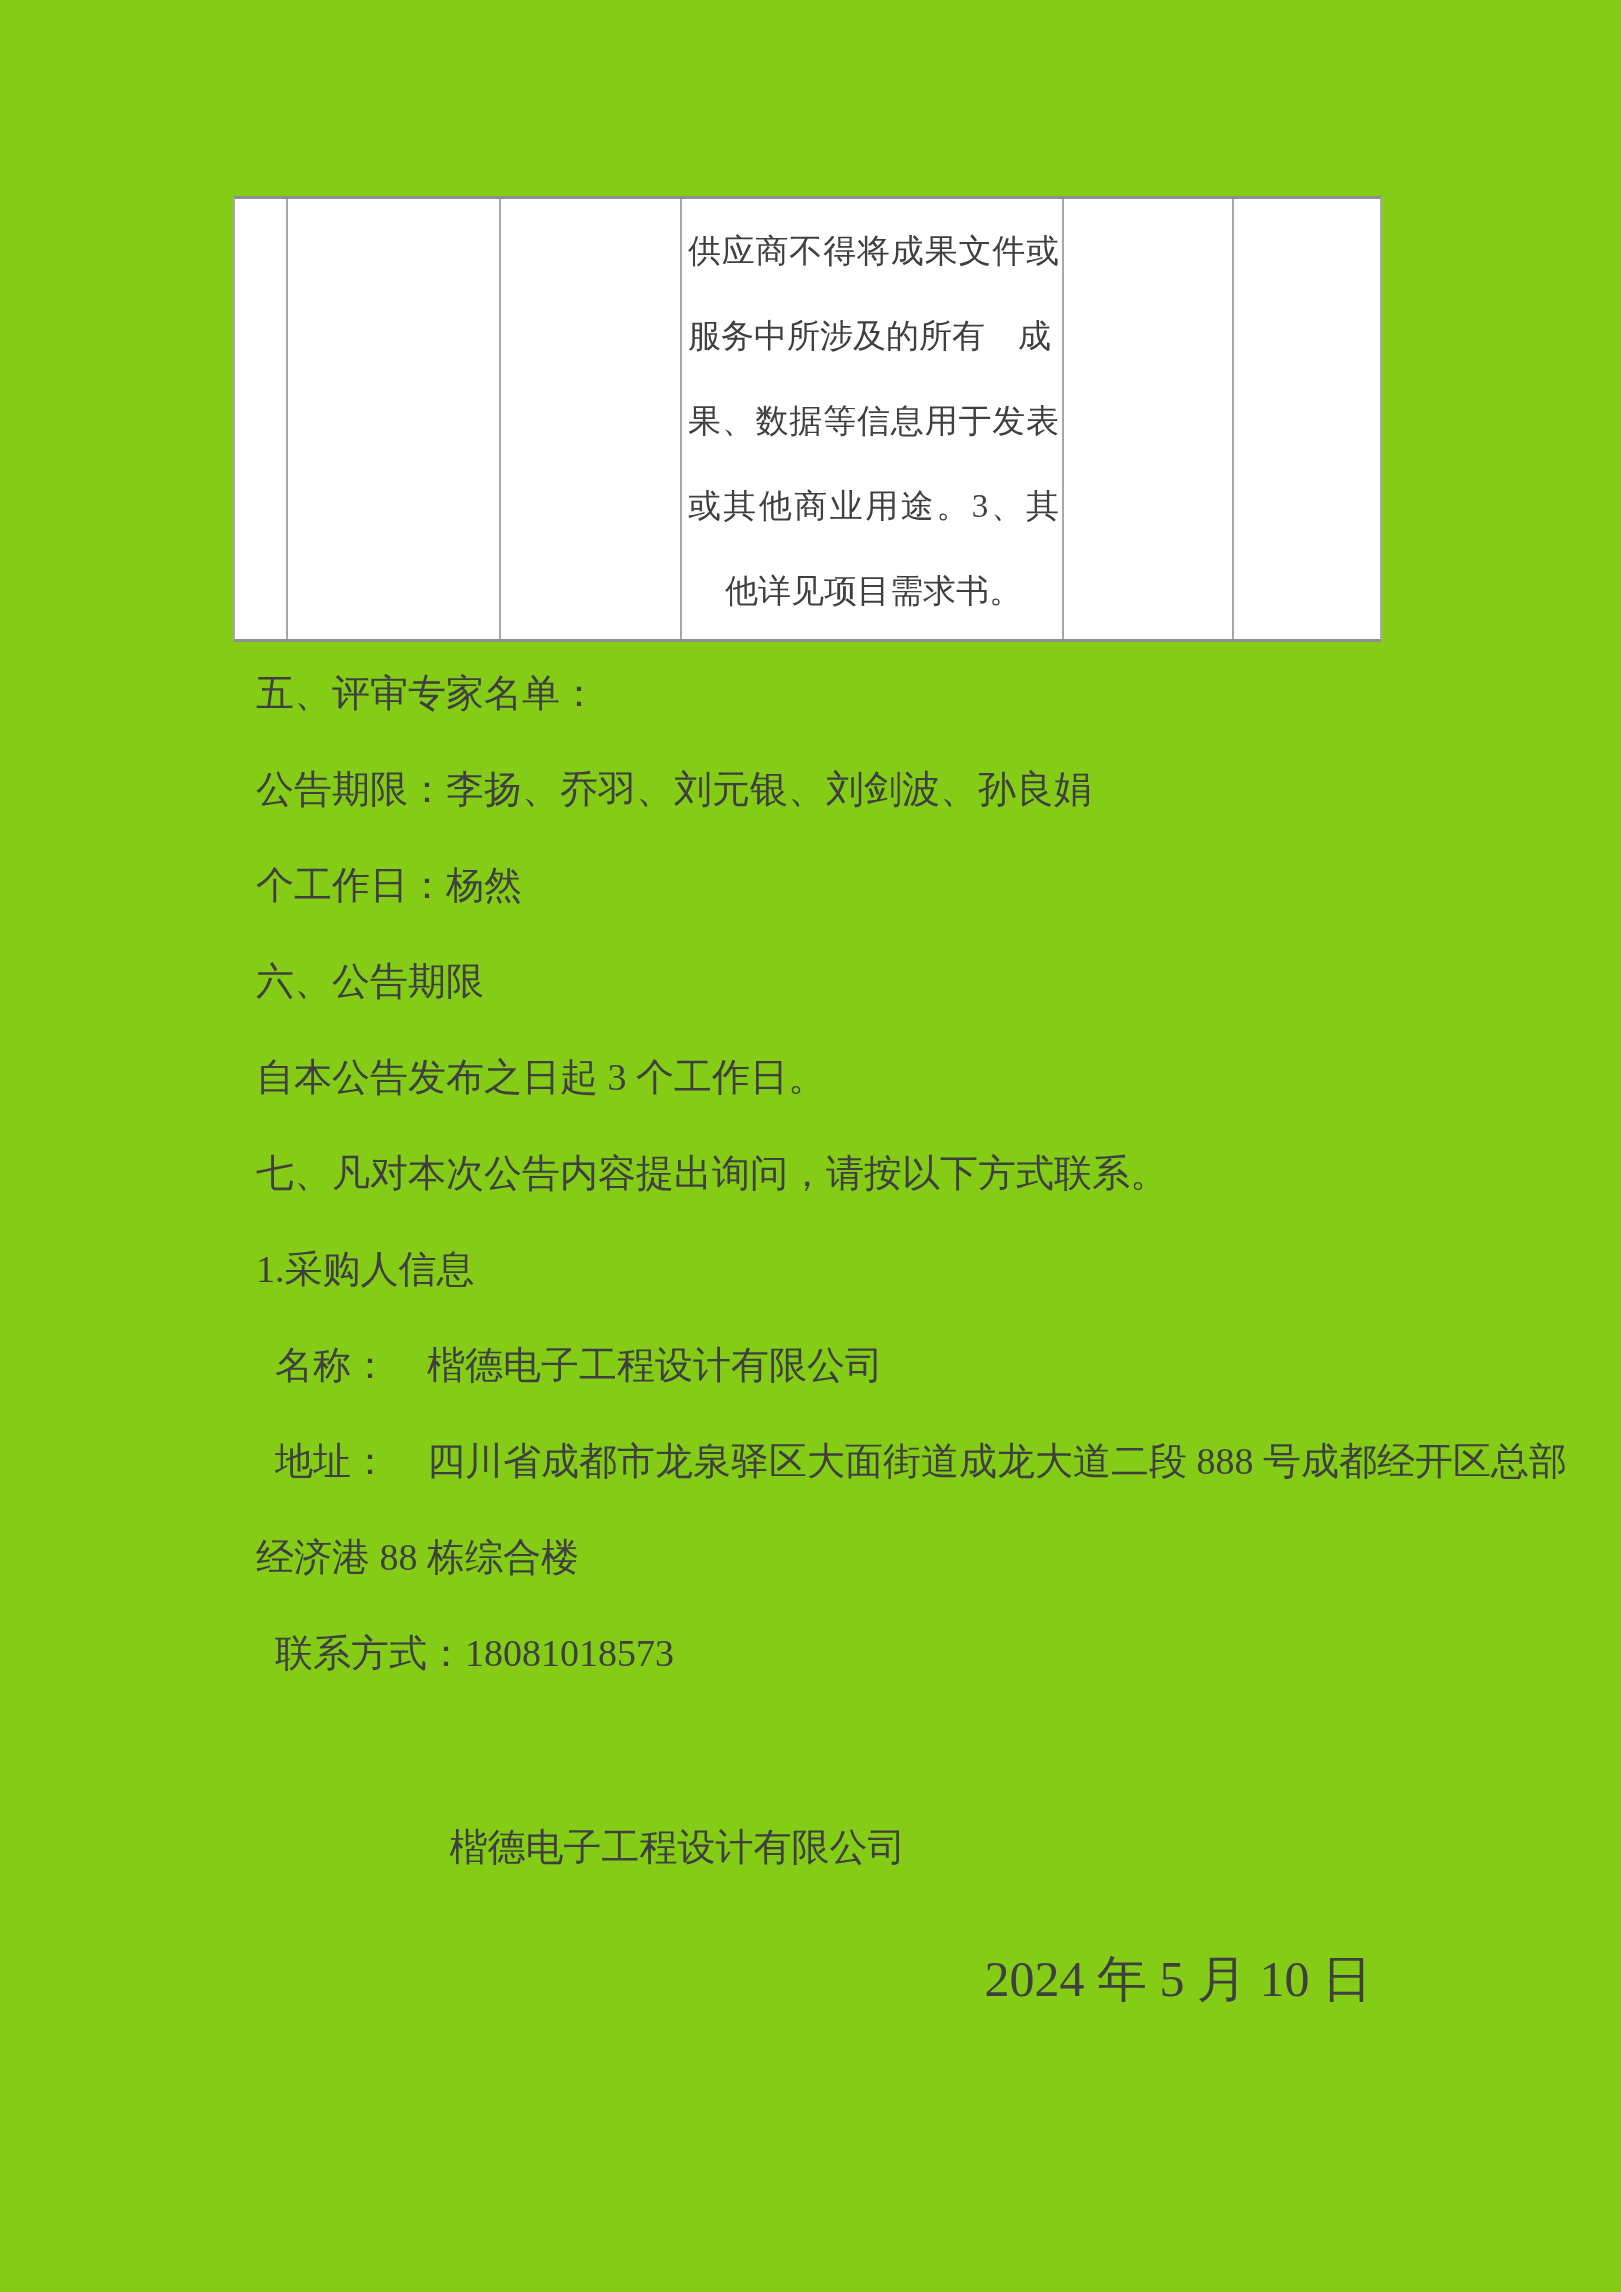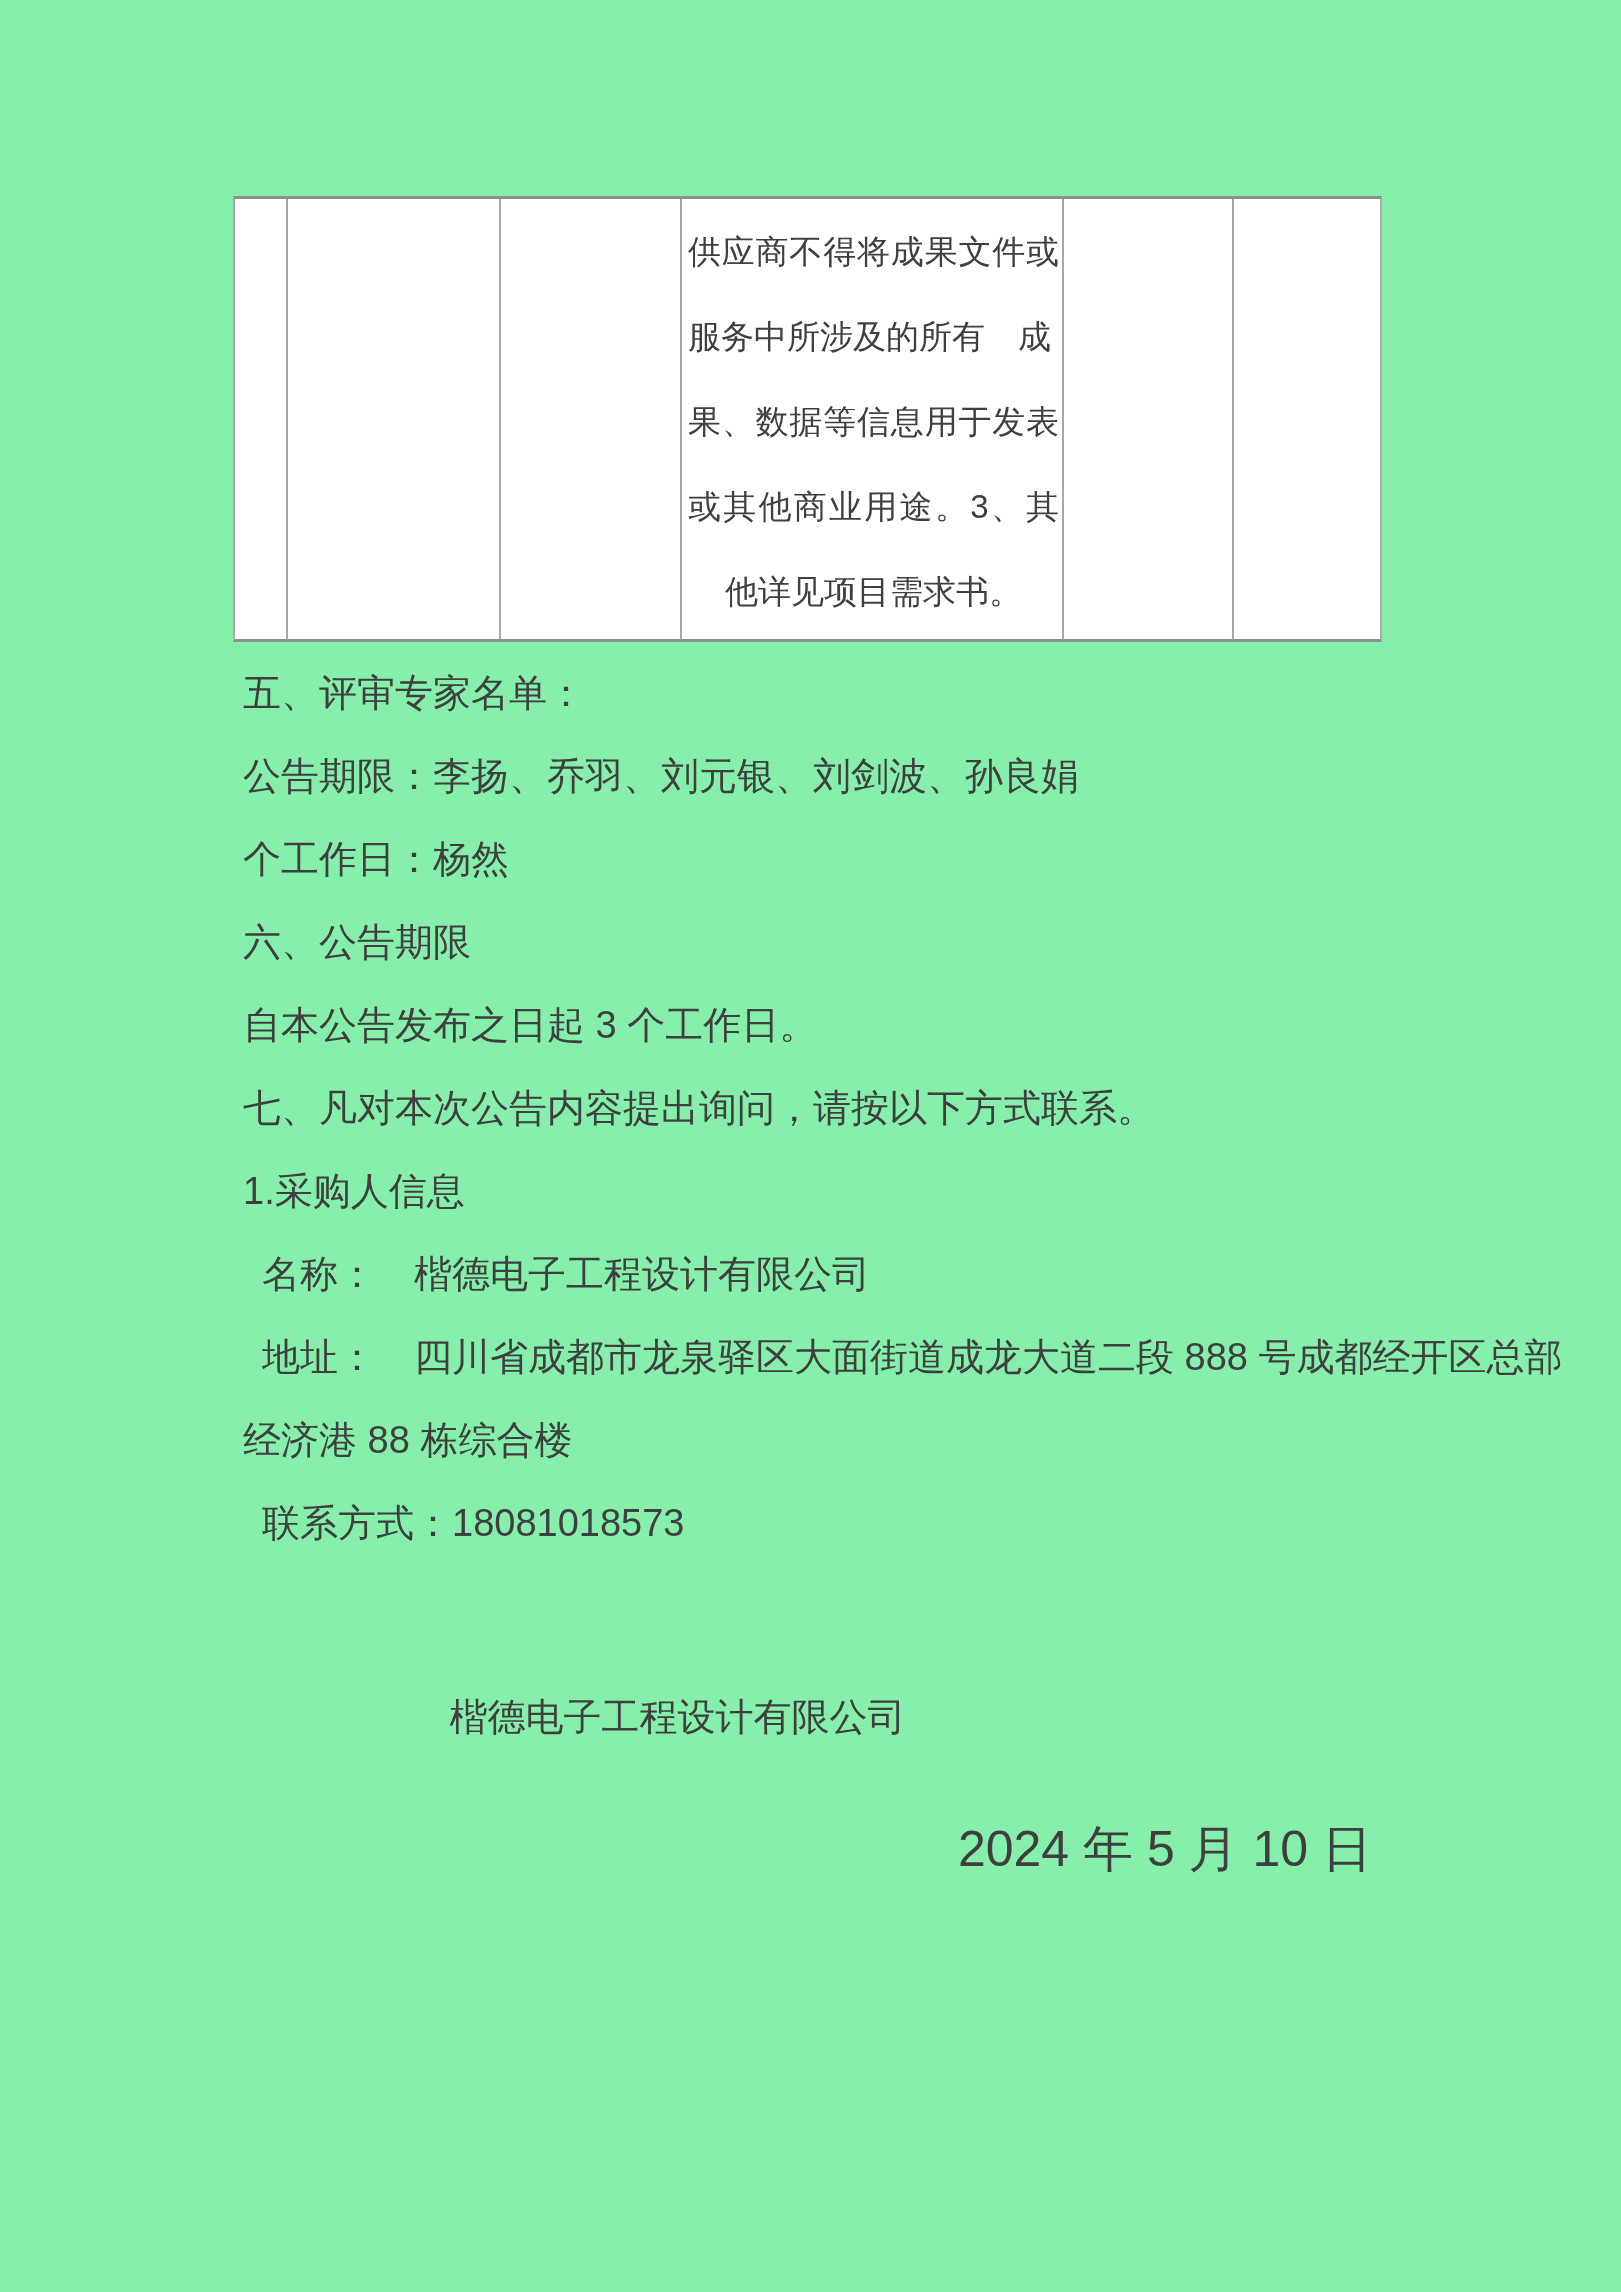--- a/index.html
+++ b/index.html
@@ -1,22 +1,22 @@
 <!DOCTYPE html>
 <html><head>
 <meta charset="utf-8">
 <style>
   html, body { margin: 0; padding: 0; background: #e8e8e8; }
   .page {
     position: relative;
     width: 1621px;
     height: 2293px;
     margin: 0 auto;
-    background: #86efac;
-    font-family: Liberation Sans, sans-serif;
+    background: #84cc16;
+    font-family: Liberation Serif, serif;
     color: #3f3f3f;
     overflow: hidden;
   }
 
   
   .doc-table {
     position: absolute;
     left: 233px;
     top: 196px;
     width: 1145px;
@@ -54,21 +54,21 @@
   .cell-line.ctr  { text-align: center; white-space: normal; }
 
   
   .body-flow {
     position: absolute;
     left: 0;
     top: 644px;
     width: 1621px;
   }
   .body-line {
-    margin: 0;
+    margin: 13px;
     height: 83px;
     line-height: 83px;
     font-size: 38px;
     padding: 0 239px 0 243px;
     white-space: nowrap;
   }
   .body-line.first { margin-top: 7.8px; }
   .body-line.indent { padding-left: 262px; }
 
   .sig-company {

